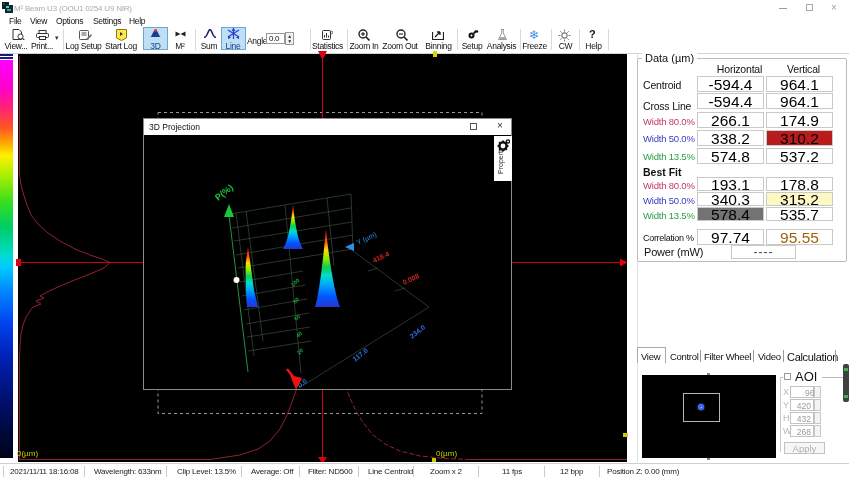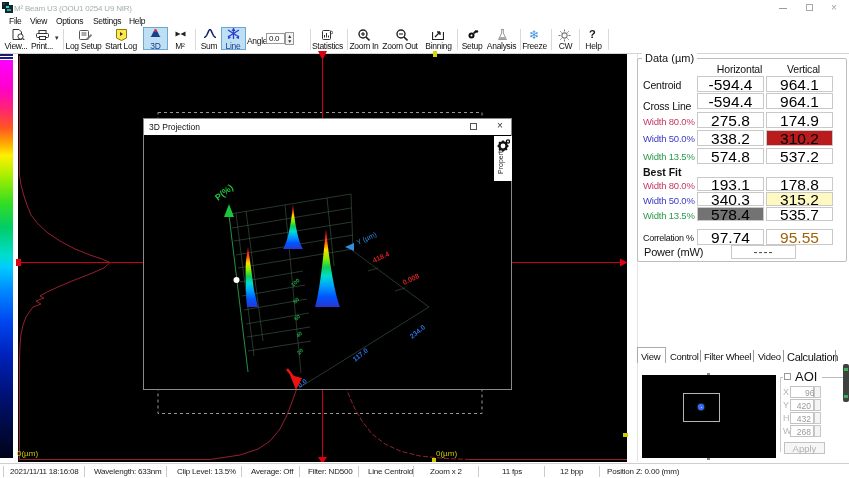--- a/index.html
+++ b/index.html
@@ -325,21 +325,21 @@
     <div class="abs" style="left:642px;top:52px;background:#fff;padding:0 3px;font-size:11px;color:#111;">Data (µm)</div>
     <div class="abs" style="left:706px;top:63px;width:67px;text-align:center;font-size:10.5px;letter-spacing:-0.2px;color:#111;">Horizontal</div>
     <div class="abs" style="left:770px;top:63px;width:67px;text-align:center;font-size:10.5px;letter-spacing:-0.2px;color:#111;">Vertical</div>
     <div class="abs" style="left:643px;top:79px;font-size:10.5px;letter-spacing:-0.2px;color:#111;">Centroid</div>
     <div class="abs" style="left:697px;top:76px;width:67px;height:16px;border:1px solid #c9c9c9;background:#fff;font-size:15.5px;color:#000;text-align:center;line-height:15px;">-594.4</div>
     <div class="abs" style="left:766px;top:76px;width:67px;height:16px;border:1px solid #c9c9c9;background:#fff;font-size:15.5px;color:#000;text-align:center;line-height:15px;">964.1</div>
     <div class="abs" style="left:643px;top:100px;font-size:10.5px;letter-spacing:-0.2px;color:#111;">Cross Line</div>
     <div class="abs" style="left:697px;top:93px;width:67px;height:16px;border:1px solid #c9c9c9;background:#fff;font-size:15.5px;color:#000;text-align:center;line-height:15px;">-594.4</div>
     <div class="abs" style="left:766px;top:93px;width:67px;height:16px;border:1px solid #c9c9c9;background:#fff;font-size:15.5px;color:#000;text-align:center;line-height:15px;">964.1</div>
     <div class="abs" style="left:643px;top:116px;font-size:9.5px;letter-spacing:-0.2px;color:#c23a62;">Width 80.0%</div>
-    <div class="abs" style="left:697px;top:112px;width:67px;height:16px;border:1px solid #c9c9c9;background:#fff;font-size:15.5px;color:#000;text-align:center;line-height:15px;">275.8</div>
+    <div class="abs" style="left:697px;top:112px;width:67px;height:16px;border:1px solid #c9c9c9;background:#fff;font-size:15.5px;color:#000;text-align:center;line-height:15px;">266.1</div>
     <div class="abs" style="left:766px;top:112px;width:67px;height:16px;border:1px solid #c9c9c9;background:#fff;font-size:15.5px;color:#000;text-align:center;line-height:15px;">174.9</div>
     <div class="abs" style="left:643px;top:133px;font-size:9.5px;letter-spacing:-0.2px;color:#3a3ac2;">Width 50.0%</div>
     <div class="abs" style="left:697px;top:130px;width:67px;height:16px;border:1px solid #c9c9c9;background:#fff;font-size:15.5px;color:#000;text-align:center;line-height:15px;">338.2</div>
     <div class="abs" style="left:766px;top:130px;width:67px;height:16px;border:1px solid #c9c9c9;background:#b91c1c;font-size:15.5px;color:#000;text-align:center;line-height:15px;">310.2</div>
     <div class="abs" style="left:643px;top:151px;font-size:9.5px;letter-spacing:-0.2px;color:#2a9a4a;">Width 13.5%</div>
     <div class="abs" style="left:697px;top:148px;width:67px;height:16px;border:1px solid #c9c9c9;background:#fff;font-size:15.5px;color:#000;text-align:center;line-height:15px;">574.8</div>
     <div class="abs" style="left:766px;top:148px;width:67px;height:16px;border:1px solid #c9c9c9;background:#fff;font-size:15.5px;color:#000;text-align:center;line-height:15px;">537.2</div>
     <div class="abs" style="left:643px;top:166px;font-size:10.5px;color:#111;font-weight:bold;">Best Fit</div>
     <div class="abs" style="left:643px;top:180px;font-size:9.5px;letter-spacing:-0.2px;color:#c23a62;">Width 80.0%</div>
     <div class="abs" style="left:697px;top:177px;width:67px;height:14px;border:1px solid #c9c9c9;background:#fff;font-size:15.5px;color:#000;text-align:center;line-height:13px;">193.1</div>

